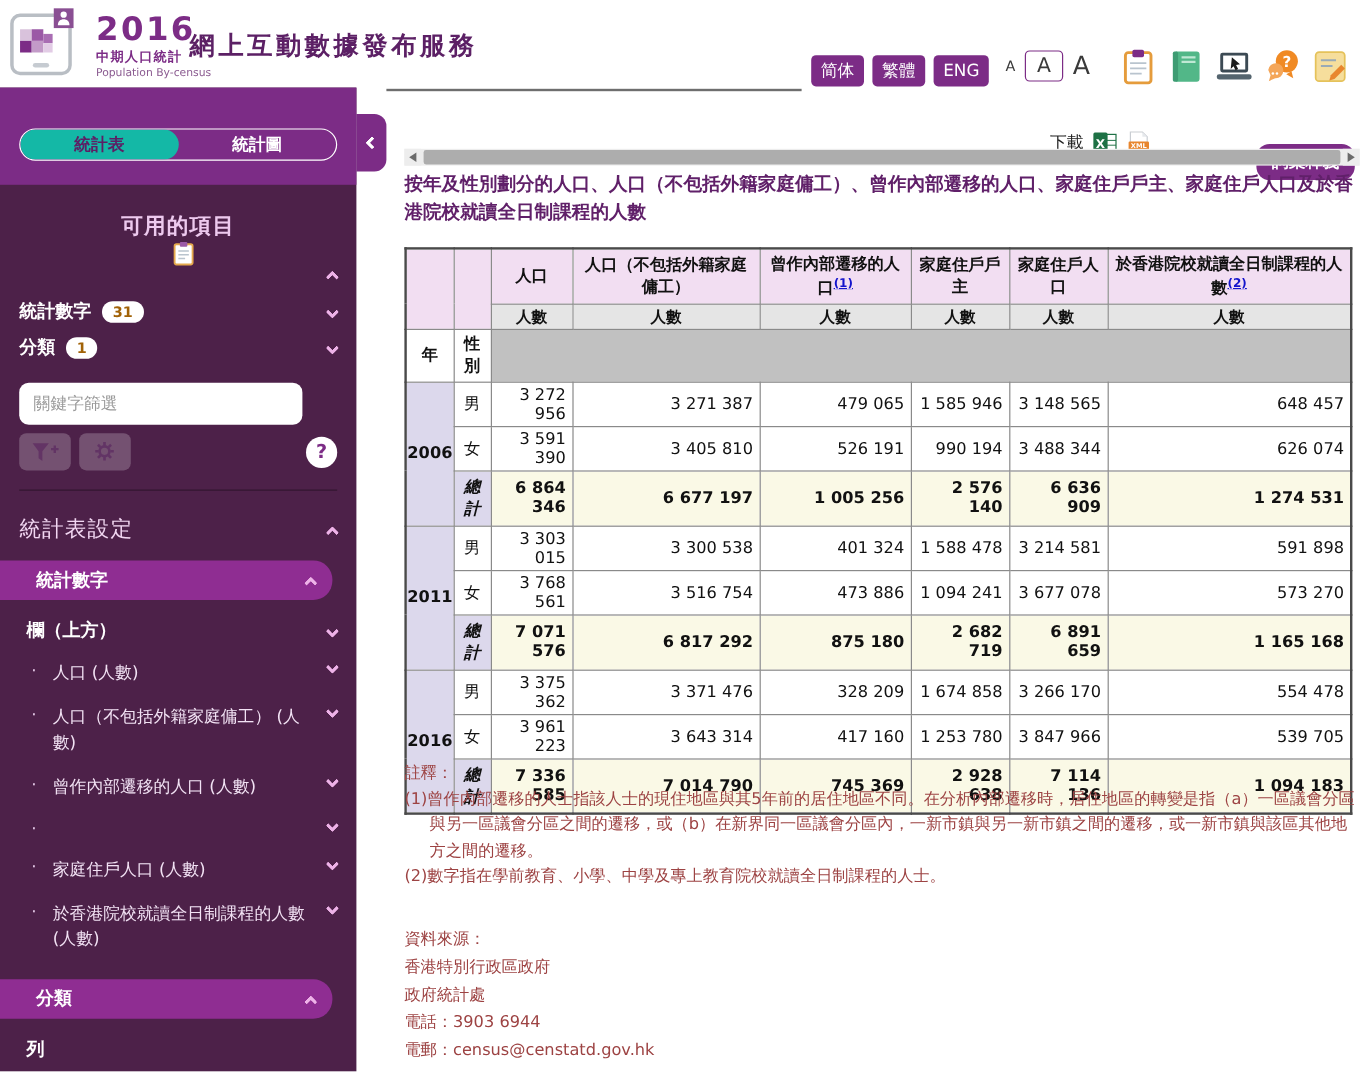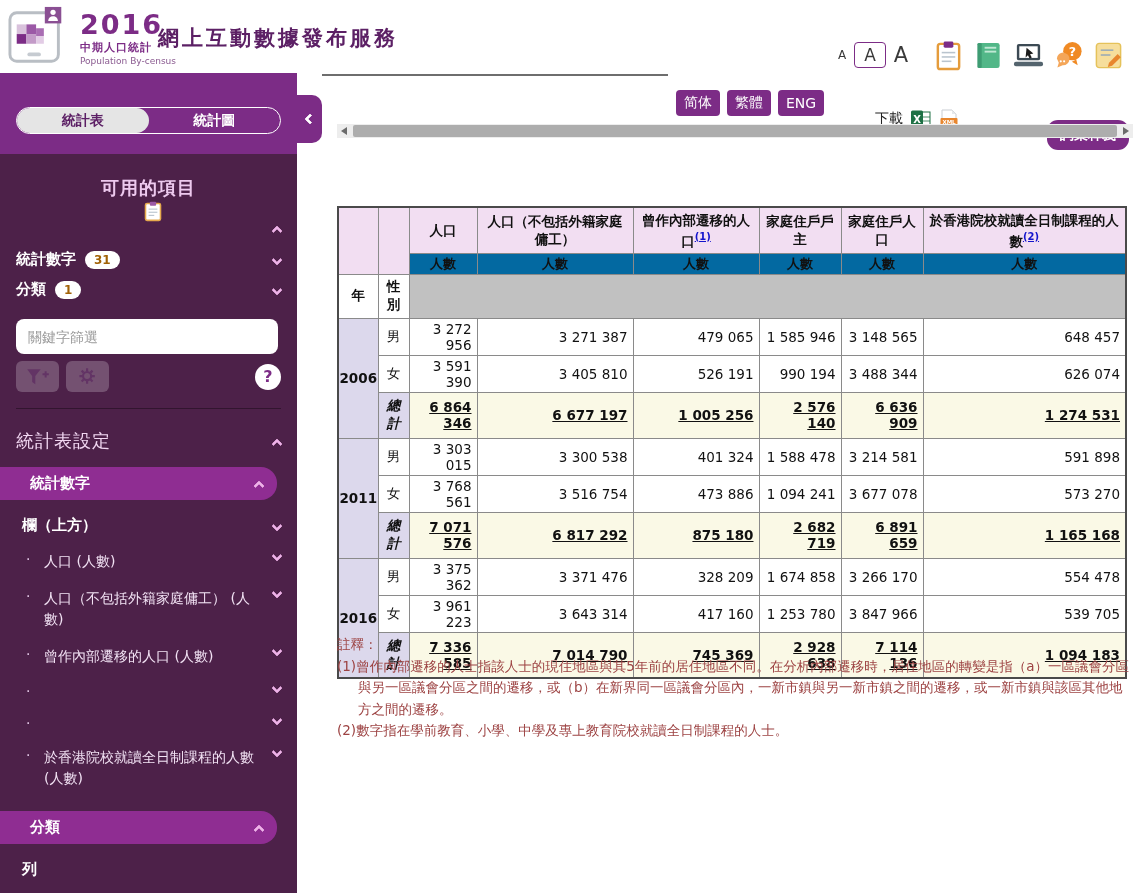--- a/index.html
+++ b/index.html
@@ -8,21 +8,21 @@
   .app { position:relative; width:1141px; height:893px; background:#fff; }
 
   
   .header { position:absolute; left:0; top:0; width:1141px; height:73px; background:#fff; }
   .logo { position:absolute; left:8px; top:5px; display:flex; align-items:center; gap:10px; }
   .logo-text .l-year { font-size:27px; font-weight:bold; color:#7C2C86; letter-spacing:2px; line-height:1; }
   .logo-text .l-cn { font-size:11px; font-weight:bold; color:#7C2C86; margin-top:2px; letter-spacing:1px; }
   .logo-text .l-en { font-size:9px; color:#8A5A90; margin-top:1px; }
   .site-title { position:absolute; left:158px; top:24px; font-size:21px; font-weight:bold; color:#5C2065; letter-spacing:3px; }
   .lang-row { position:absolute; left:676px; top:46px; display:flex; gap:7px; }
-  .lang-btn { background:#7C2C86; color:#fff; border:none; font-size:14px; padding:4px 8px; border-radius:4px; cursor:pointer; font-family:inherit;margin-top:44px; }
+  .lang-btn { background:#7C2C86; color:#fff; border:none; font-size:14px; padding:4px 8px; border-radius:4px; cursor:pointer; font-family:inherit; }
   .fontsize-row { position:absolute; left:838px; top:42px; display:flex; align-items:center; gap:8px; color:#3a3a3a; }
   .fs-small { font-size:12px; }
   .fs-med { font-size:17px; border:1px solid #7C2C86; border-radius:4px; padding:2px 9px; }
   .fs-large { font-size:21px; }
   .hicons { position:absolute; left:933px; top:40px; display:flex; gap:9px; align-items:center; }
   .hicon { width:31px; height:31px; display:inline-block; cursor:pointer; }
 
   .title-underline { position:absolute; left:322px; top:74px; width:346px; height:2px; background:#6E6E6E; }
 
   .download-row { position:absolute; right:12px; top:87px; display:flex; align-items:center; gap:8px; }
@@ -30,29 +30,29 @@
   .file-icon { width:20px; height:20px; display:inline-block; cursor:pointer; }
   .dl-spacer { width:72px; }
   .glossary-btn { background:#7C2C86; color:#fff; border:none; font-size:14px; font-weight:bold; padding:6px 13px; border-radius:11px; cursor:pointer; font-family:inherit;margin-top:33px; }
 
   
   .sidebar { position:absolute; left:0; top:73px; width:297px; height:820px; background:#4D2149; color:#fff; }
   .side-top { background:#7C2C86; padding:20px 16px 20px 16px; }
   .side-top-title { display:flex; align-items:center; font-size:18px; font-weight:bold; color:#F6E3F6; letter-spacing:1px; }
   .tabs { display:flex; border:1px solid #fff; border-radius:15px; height:27px; margin-top:14px; overflow:hidden; }
   .tab { flex:1; display:flex; align-items:center; justify-content:center; font-size:14px; font-weight:bold; color:#fff; cursor:pointer; }
-  .tab.active { background:#e5e5e5; color:#5C2065; border-radius:14px; }
+  .tab.active { background:#14b8a6; color:#5C2065; border-radius:14px; }
   .collapse-tab { position:absolute; left:297px; top:22px; width:25px; height:48px; background:#7C2C86;
     border-radius:0 10px 10px 0; display:flex; align-items:center; justify-content:center; cursor:pointer; }
 
   .side-sec { padding:0 16px; }
   .avail-title { display:flex; align-items:center; margin-top:22px; font-size:18px; font-weight:bold; color:#EDC9EE; letter-spacing:1px;flex-direction:column; }
   .count-row { display:flex; align-items:center; margin-top:15px; font-size:15px; font-weight:bold; color:#fff; }
   .badge { background:#fff; color:#a16207; font-size:12px; font-weight:bold; border-radius:10px; padding:2px 9px; margin-left:9px; }
-  .search-input { width:262px; height:35px; border:none; border-radius:8px; margin-top:20px; padding:0 12px; font-size:14px; font-family:inherit; color:#333; }
+  .search-input { width:236px; height:35px; border:none; border-radius:8px; margin-top:20px; padding:0 12px; font-size:14px; font-family:inherit; color:#333; }
   .search-input::placeholder { color:#9a9a9a; }
   .filter-row { display:flex; align-items:center; margin-top:7px; gap:7px; }
   .tool-btn { width:43px; height:31px; background:rgba(255,255,255,0.22); border:none; border-radius:6px; display:flex; align-items:center; justify-content:center; cursor:pointer; }
   .help-circle { margin-left:auto; width:26px; height:26px; background:#fff; color:#7C2C86; border-radius:50%;
     display:flex; align-items:center; justify-content:center; font-weight:bold; font-size:16px; cursor:pointer; }
   .side-divider { border-top:1px solid rgba(0,0,0,0.35); margin-top:16px; }
 
   .settings-title { display:flex; align-items:center; margin-top:20px; font-size:18px; font-weight:normal; color:#F2D7F2; letter-spacing:1px; }
   .subbar { display:flex; align-items:center; background:#8F2D92; margin:14px 4px 0 -16px; padding:7px 14px 7px 30px;
     border-radius:0 16px 16px 0; font-size:15px; font-weight:bold; color:#fff; cursor:pointer; }
@@ -78,28 +78,28 @@
 
   .table-title { position:absolute; left:337px; top:141px; width:794px; font-size:15.5px; font-weight:bold; color:#602069; line-height:1.55; }
 
   table.dt { position:absolute; left:337px; top:206px; border-collapse:collapse; table-layout:fixed; font-size:13.5px; color:#111; }
   table.dt th, table.dt td { border:1px solid #8A8A8A; overflow:hidden; }
   table.dt { border:2px solid #4A4A4A; }
   tr.hdr1 { height:46px; } tr.hdr2 { height:21px; } tr.hdr3 { height:44px; }
   tr.data-row { height:28px; } tr.total-row { height:46px; }
   .cornercell { background:#F2DEF2; }
   .colhead { background:#F2DEF2; font-weight:bold; text-align:center; padding:2px 5px; line-height:1.35; font-size:13.5px; }
-  .unitcell { background:#0369a1; font-weight:bold; text-align:center; font-size:13px; }
+  .unitcell { background:#e5e5e5; font-weight:bold; text-align:center; font-size:13px; }
   .yearhead, .sexhead { background:#fff; font-weight:bold; text-align:center; padding:2px; }
   .graycell { background:#C1C1C1; }
   .yearcell { background:#DCD8EC; font-weight:bold; text-align:center; }
   .sexcell { background:#fff; text-align:center; padding:2px; }
   .sexcell.totallabel { background:#DCD8EC; font-style:italic; font-weight:bold; }
   .numcell { background:#fff; text-align:right; padding:2px 5px; }
-  tr.total-row .numcell { background:#FAF9E6; font-weight:bold;text-decoration:underline; }
+  tr.total-row .numcell { background:#FAF9E6; font-weight:bold; }
   .noteref { color:#1414CC; text-decoration:underline; font-size:10px; vertical-align:super; cursor:pointer; }
 
   .notes { position:absolute; left:337px; top:634px; width:797px; color:#9D4343; font-size:13.5px; line-height:1.6; }
   .note-item { padding-left:21px; text-indent:-21px; }
   .source { position:absolute; left:337px; top:772px; color:#9D4343; font-size:13.5px; line-height:1.7; }
 </style>
 </head>
 <body>
 
 <div class="app">
@@ -294,20 +294,21 @@
             <span class="bullet">·</span>
             <span class="si-label">曾作內部遷移的人口 (人數)</span>
             <span class="chev down push"></span>
           </div>
           <div class="side-item">
             <span class="bullet">·</span>
             <span class="chev down push"></span>
           </div>
           <div class="side-item">
             <span class="bullet">·</span>
+            <span class="si-label">家庭住戶人口 (人數)</span>
             <span class="chev down push"></span>
           </div>
           <div class="side-item">
             <span class="bullet">·</span>
             <span class="si-label">於香港院校就讀全日制課程的人數 (人數)</span>
             <span class="chev down push"></span>
           </div>
         </div>
       <div class="subbar">
         <span>分類</span>
@@ -323,20 +324,21 @@
   <div class="hscroll">
     <span class="hs-arrow">
         <span class="tri-l"></span>
       </span>
     <span class="hs-thumb"></span>
     <span class="hs-arrow">
         <span class="tri-r"></span>
       </span>
   </div>
 
+  <div class="table-title">按年及性別劃分的人口、人口（不包括外籍家庭傭工）、曾作內部遷移的人口、家庭住戶戶主、家庭住戶人口及於香港院校就讀全日制課程的人數</div>
 
   <table class="dt">
     <colgroup>
       <col style="width:40px">
         <col style="width:31px">
         <col style="width:68px">
         <col style="width:156px">
       <col style="width:126px">
         <col style="width:82px">
         <col style="width:82px">
@@ -456,14 +458,23 @@
   </table>
 
   <div class="notes">
     <div>註釋：</div>
     <div id="notes-list">
         <div class="note-item"><span>(1)</span><span>曾作內部遷移的人士指該人士的現住地區與其5年前的居住地區不同。在分析內部遷移時，居住地區的轉變是指（a）一區議會分區與另一區議會分區之間的遷移，或（b）在新界同一區議會分區內，一新市鎮與另一新市鎮之間的遷移，或一新市鎮與該區其他地方之間的遷移。</span></div>
         <div class="note-item"><span>(2)</span><span>數字指在學前教育、小學、中學及專上教育院校就讀全日制課程的人士。</span></div>
       </div>
   </div>
 
+  <div class="source">
+    <div>資料來源：</div>
+    <div id="source-lines">
+        <div>香港特別行政區政府</div>
+        <div>政府統計處</div>
+        <div>電話：3903 6944</div>
+        <div>電郵：census@censtatd.gov.hk</div>
+      </div>
+  </div>
 
 </div>
 
 </body></html>

